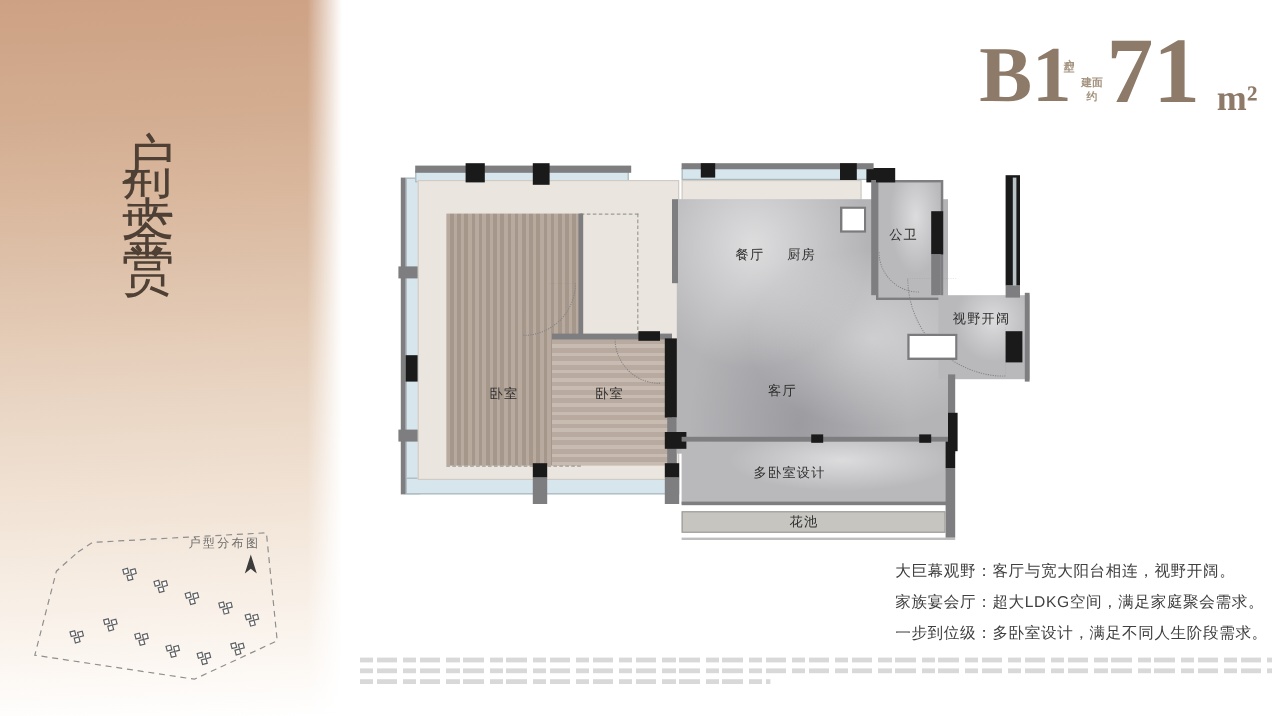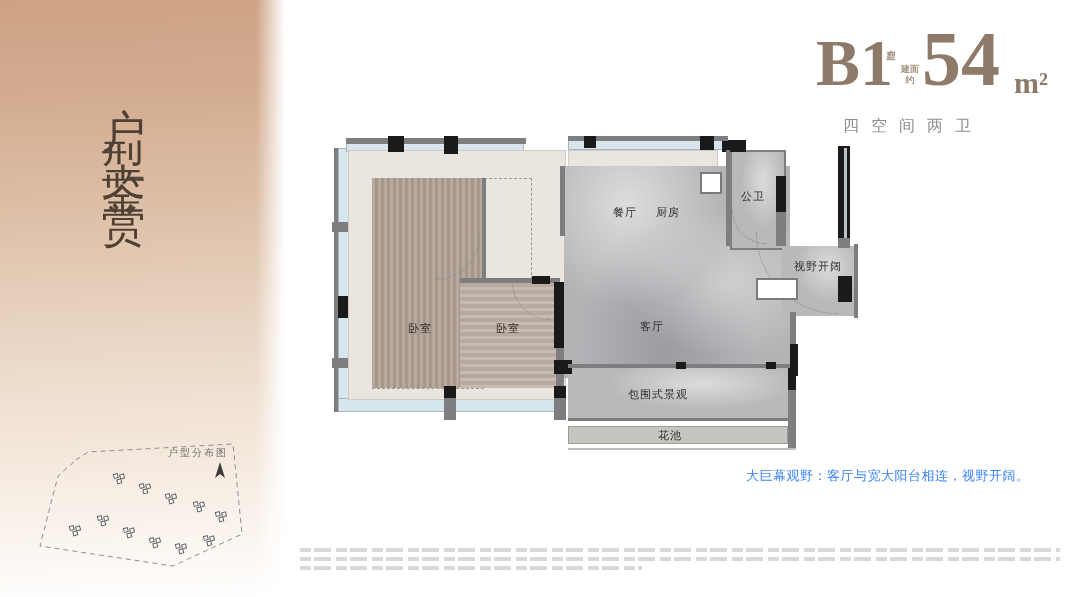--- a/index.html
+++ b/index.html
@@ -48,32 +48,32 @@
   .dash{position:absolute;border:1px dashed #9b9b95;box-sizing:border-box;}
   .arc{position:absolute;box-sizing:border-box;}
   .arc.br{border-right:1px dotted #858585;border-bottom:1px dotted #858585;border-radius:0 0 100% 0;}
   .arc.bl{border-left:1px dotted #858585;border-bottom:1px dotted #858585;border-radius:0 0 0 100%;}
   .fixture{position:absolute;background:#fff;border:2px solid #7b7b7d;box-sizing:border-box;}
   .flower{position:absolute;background:#c6c5c0;border:1px solid #9e9d99;box-sizing:border-box;}
   .rlabel{position:absolute;transform:translate(-50%,-50%);font-size:11px;color:#2e2e2e;
     letter-spacing:1px;white-space:nowrap;font-weight:500;}
 
   
-  .feat{position:absolute;font-size:13px;line-height:26px;color:#3b82f6;letter-spacing:.5px;white-space:nowrap;}
+  .feat{position:absolute;font-size:13px;line-height:26px;color:#404040;letter-spacing:.5px;white-space:nowrap;}
   .feat-left{left:300px;top:488px;}
   .feat-right{left:746px;top:463px;}
 
   
   .fineprint{position:absolute;left:300px;top:548px;width:760px;}
   .fineline{height:4px;margin-bottom:5px;opacity:.4;
     background:repeating-linear-gradient(90deg,#9f9f9f 0 11px,transparent 11px 14px,#9f9f9f 14px 31px,transparent 31px 36px);}
   .fineline.short{width:45%;}
 
   
-  .siteplan{position:absolute;left:18px;top:438px;width:240px;height:152px;text-decoration:underline;}
+  .siteplan{position:absolute;left:7px;top:438px;width:240px;height:152px;text-decoration:underline;}
   .siteplan .sp-label{position:absolute;left:150px;top:8px;font-size:10px;color:#6d6d6d;letter-spacing:2px;}
   .sp-svg{position:absolute;left:0;top:0;}
   .cl{position:absolute;width:16px;height:12px;transform:rotate(-15deg);}
   .cl i{position:absolute;width:5px;height:5px;border:1px solid #5f5f5f;background:#fdfdfd;box-sizing:border-box;}
   .cl i:nth-child(2){left:6px;top:2px;}
   .cl i:nth-child(3){left:2px;top:6px;}
 
   
   .watermark{position:absolute;right:2px;bottom:6px;font-size:23px;font-weight:900;color:#0a0a0a;
     letter-spacing:1px;white-space:nowrap;
@@ -85,24 +85,23 @@
 <div class="stage">
 
   <div class="side-panel"></div>
   <div class="side-fade"></div>
   <div class="v-title">户型鉴赏</div>
 
   <div class="hdr">
     <span class="code">B1</span>
     <span class="code-sup">户型</span>
     <span class="area-pre">建面约</span>
-    <span class="area-val">54</span>
+    <span class="area-val">71</span>
     <span class="area-unit">m²</span>
   </div>
-  <div class="hdr-sub">四空间两卫</div>
 
   <div id="plan">
 
     <div class="win" style="left:6px;top:12px;width:12px;height:264px"></div>
     <div class="win" style="left:6px;top:262px;width:228px;height:14px"></div>
     <div class="win" style="left:14px;top:6px;width:178px;height:10px"></div>
     <div class="cream" style="left:16px;top:14px;width:218px;height:250px"></div>
     <div class="wood1" style="left:40px;top:42px;width:112px;height:210px"></div>
     <div class="wood2" style="left:128px;top:146px;width:100px;height:106px"></div>
     <div class="dash" style="left:152px;top:42px;width:48px;height:102px"></div>
@@ -167,26 +166,28 @@
     <div class="flower" style="left:236px;top:290px;width:220px;height:18px"></div>
     <div class="w" style="left:236px;top:312px;width:228px;height:2px;opacity:.5"></div>
 
     <span class="rlabel" style="left:293px;top:76px">餐厅</span>
     <span class="rlabel" style="left:336px;top:76px">厨房</span>
     <span class="rlabel" style="left:421px;top:60px">公卫</span>
     <span class="rlabel" style="left:486px;top:130px">视野开阔</span>
     <span class="rlabel" style="left:88px;top:192px">卧室</span>
     <span class="rlabel" style="left:176px;top:192px">卧室</span>
     <span class="rlabel" style="left:320px;top:190px">客厅</span>
-    <span class="rlabel" style="left:326px;top:258px">包围式景观</span>
+    <span class="rlabel" style="left:326px;top:258px">多卧室设计</span>
     <span class="rlabel" style="left:338px;top:299px">花池</span>
   </div>
 
   <div class="feat feat-right">
     <div>大巨幕观野：客厅与宽大阳台相连，视野开阔。</div>
+    <div>家族宴会厅：超大LDKG空间，满足家庭聚会需求。</div>
+    <div>一步到位级：多卧室设计，满足不同人生阶段需求。</div>
   </div>
 
   <div class="fineprint">
     <div class="fineline"></div>
     <div class="fineline"></div>
     <div class="fineline short"></div>
   </div>
 
   <div class="siteplan">
     <svg class="sp-svg" width="240" height="152" viewBox="0 0 240 152">

